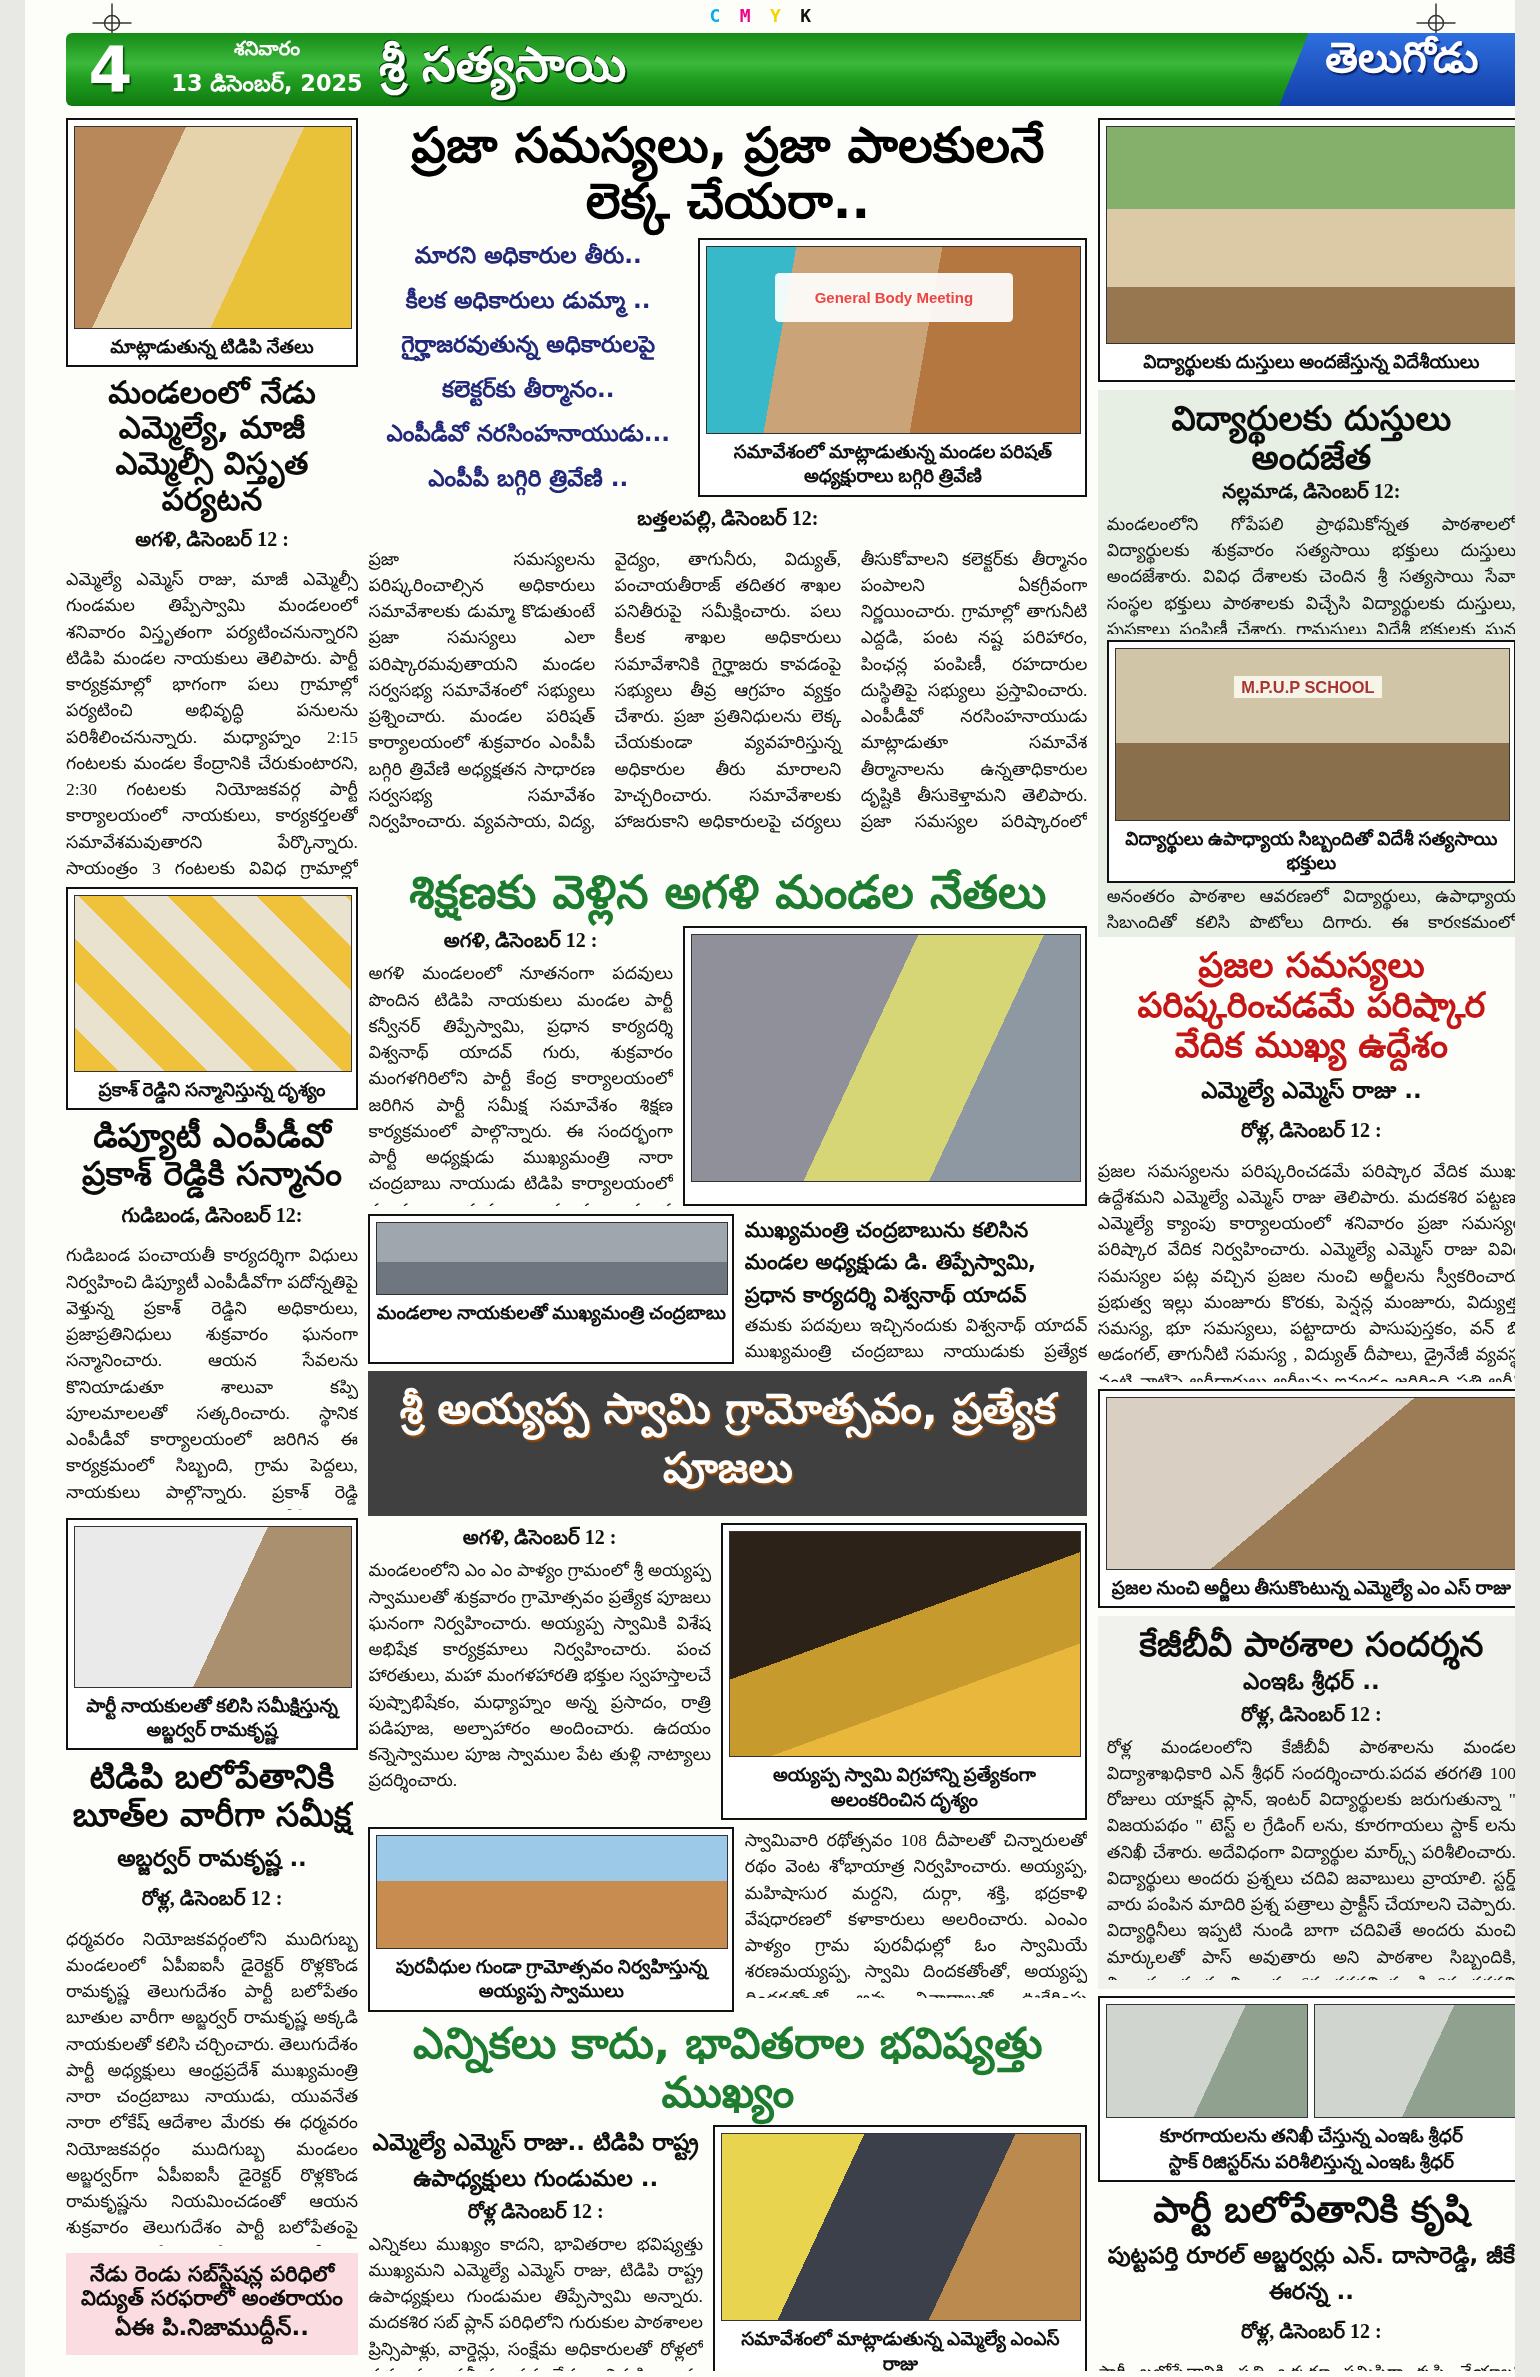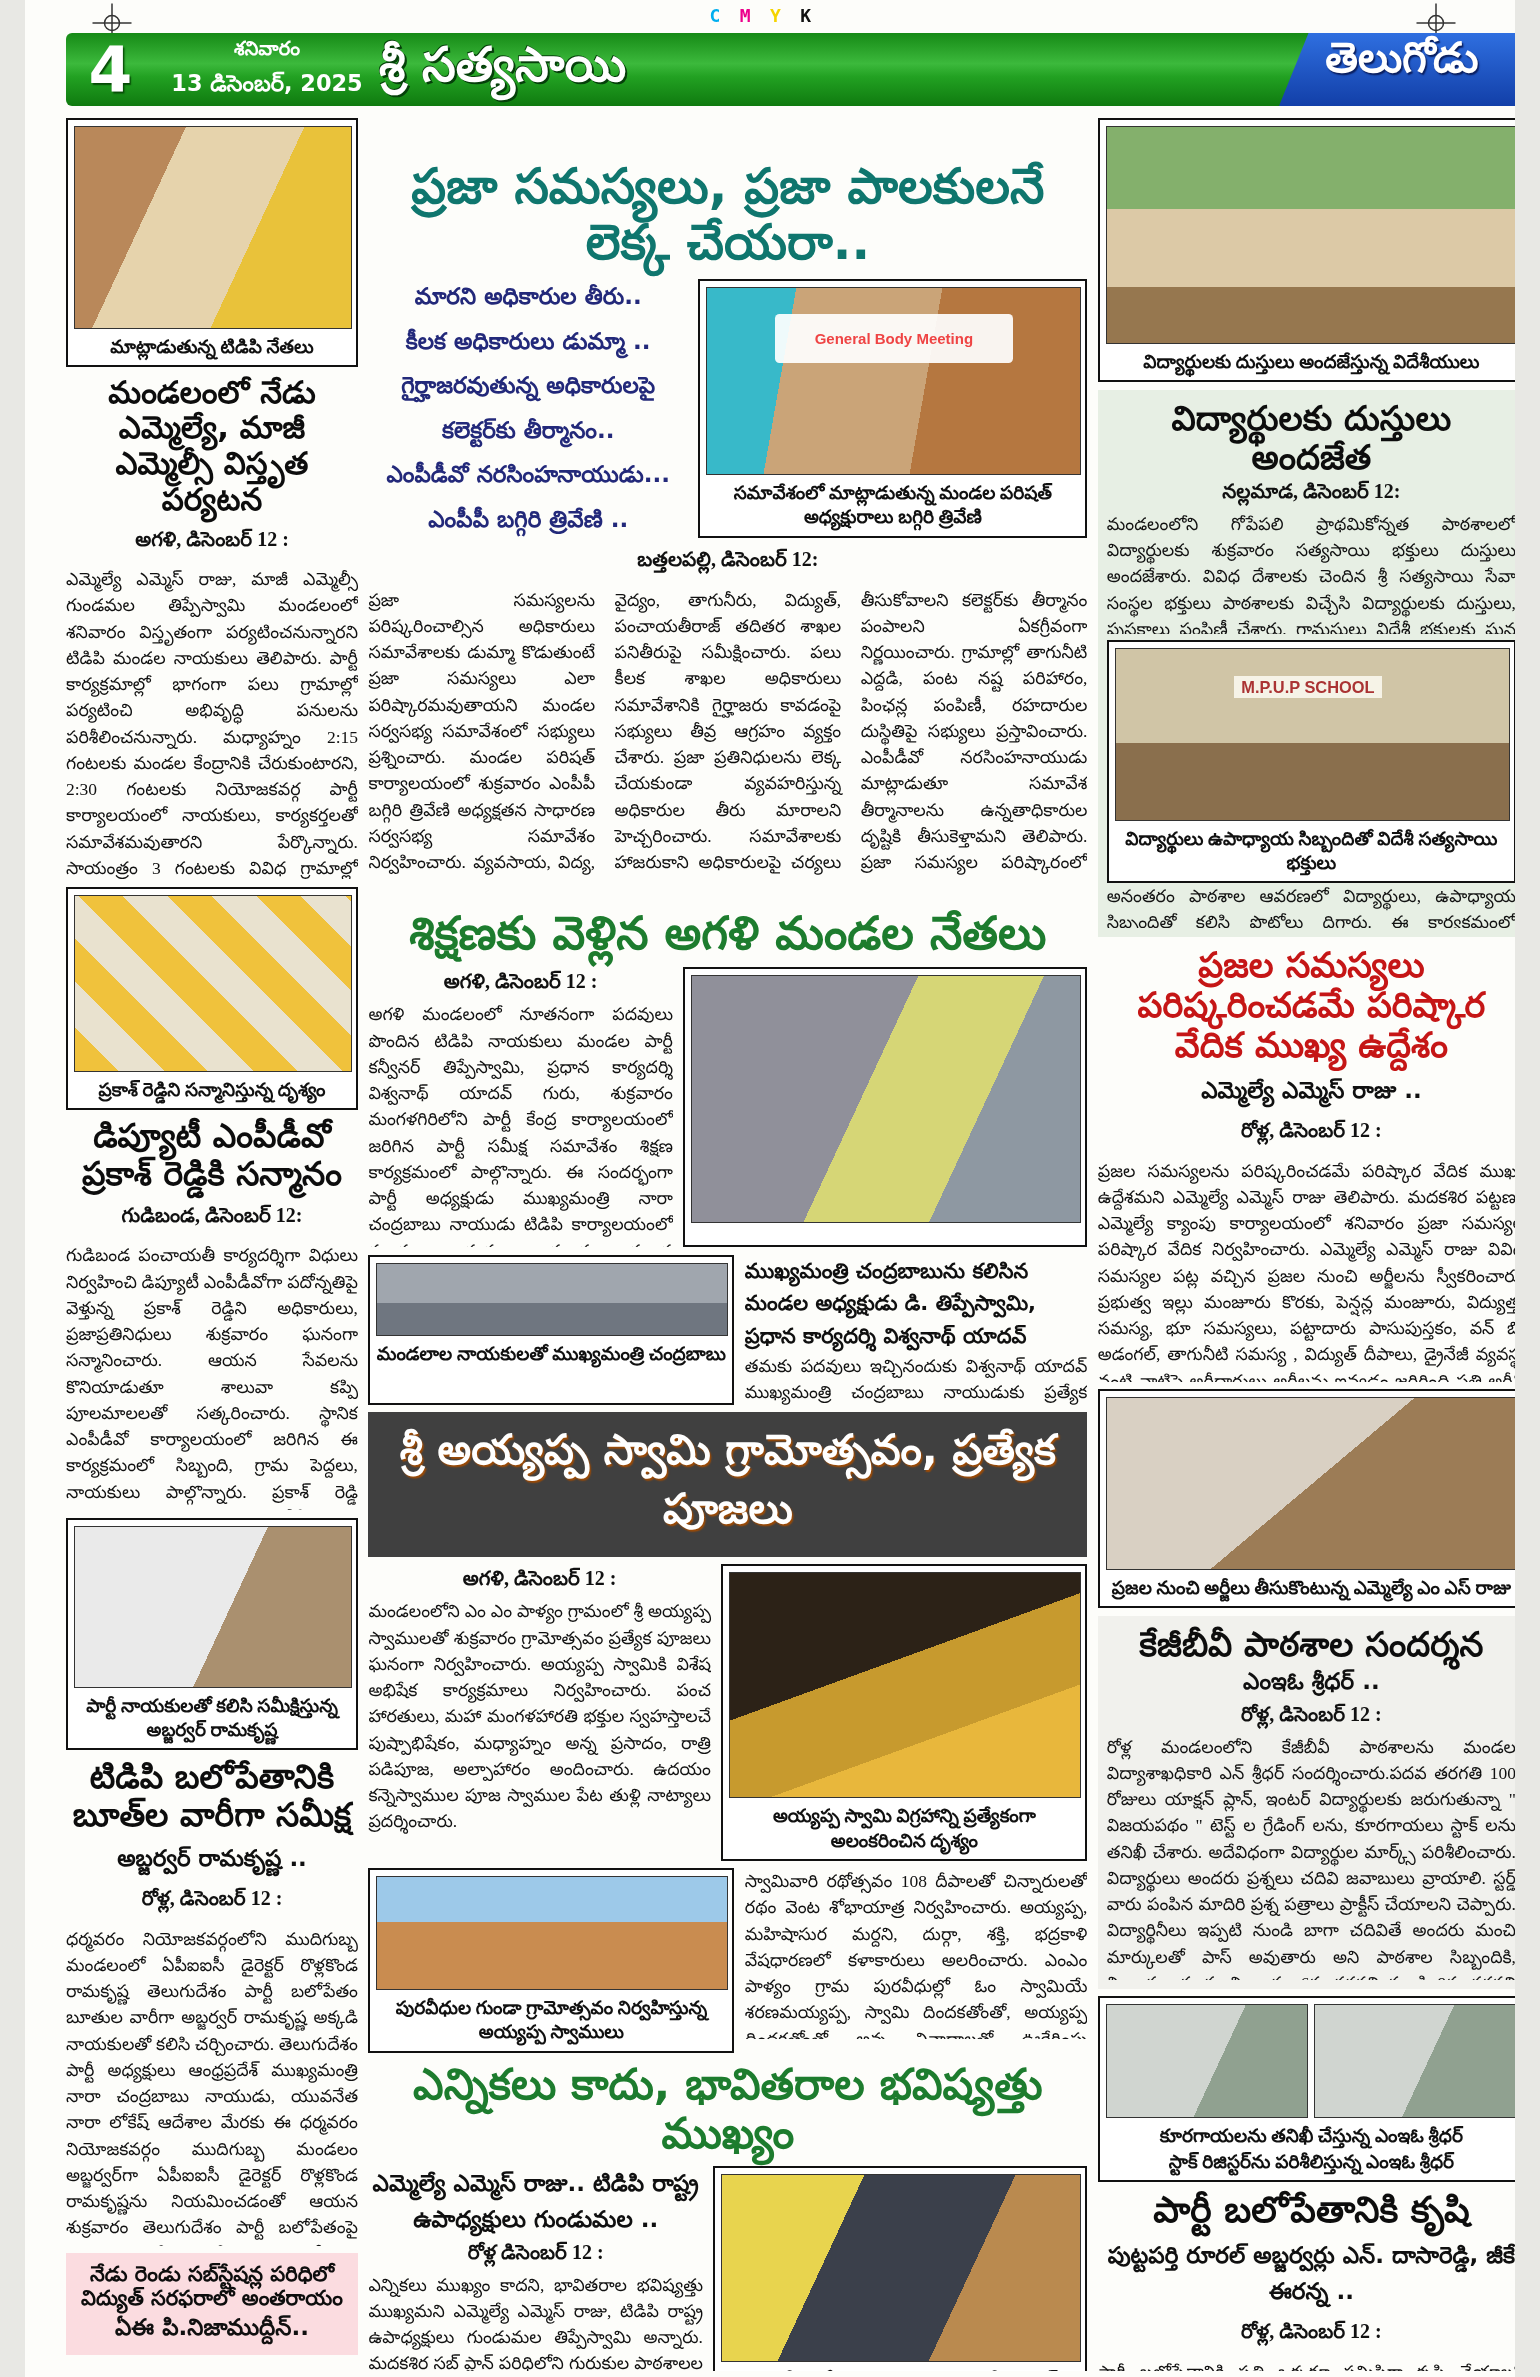--- a/index.html
+++ b/index.html
@@ -29,21 +29,21 @@
   
   .content{position:absolute;top:118px;left:41px;width:1459px;bottom:6px;display:flex;gap:10.4px;}
   .col{display:flex;flex-direction:column;gap:7.5px;overflow:hidden;}
   .col.left{width:292px}.col.center{width:719px}.col.right{flex:1}
   
   .photobox{margin:0;border:2.2px solid #111;background:#fff;padding:6px;flex:none;}
   .photo{width:100%;border:0.7px solid #333;position:relative;overflow:hidden;}
   .caption{text-align:center;font-weight:bold;font-size:18.6px;padding-top:6px;line-height:1.3;}
   .hl{font-family:"DejaVu Sans",sans-serif;font-weight:bold;text-align:center;margin:0;line-height:1.15;flex:none;}
   .hl.black{color:#0d0d0d}
-  .hl.magenta{color:#0f766e;font-size:49px;margin-top:41px;}
+  .hl.magenta{color:#000000;font-size:49px;}
   .hl.green{color:#1d7c2e;}
   .hl.red{color:#c51616;}
   .banner{background:#404040;color:#fff;font-family:"DejaVu Sans",sans-serif;font-weight:bold;
           font-size:42px;text-align:center;padding:13.4px 6px;flex:none;text-shadow:1.5px 1.5px 1.5px #9c4a05;}
   .deck{color:#23297a;font-family:"DejaVu Sans",sans-serif;font-weight:bold;text-align:center;
         font-size:23px;line-height:1.55;flex:none;}
   .deck.dark{color:#101010}
   .dateline{font-weight:bold;text-align:center;font-size:20px;flex:none;padding:3px 0;}
   .body{font-size:17.5px;line-height:1.5;text-align:justify;margin:0;overflow:hidden;flex:none;}
   .row{display:flex;gap:10.4px;flex:none;}

